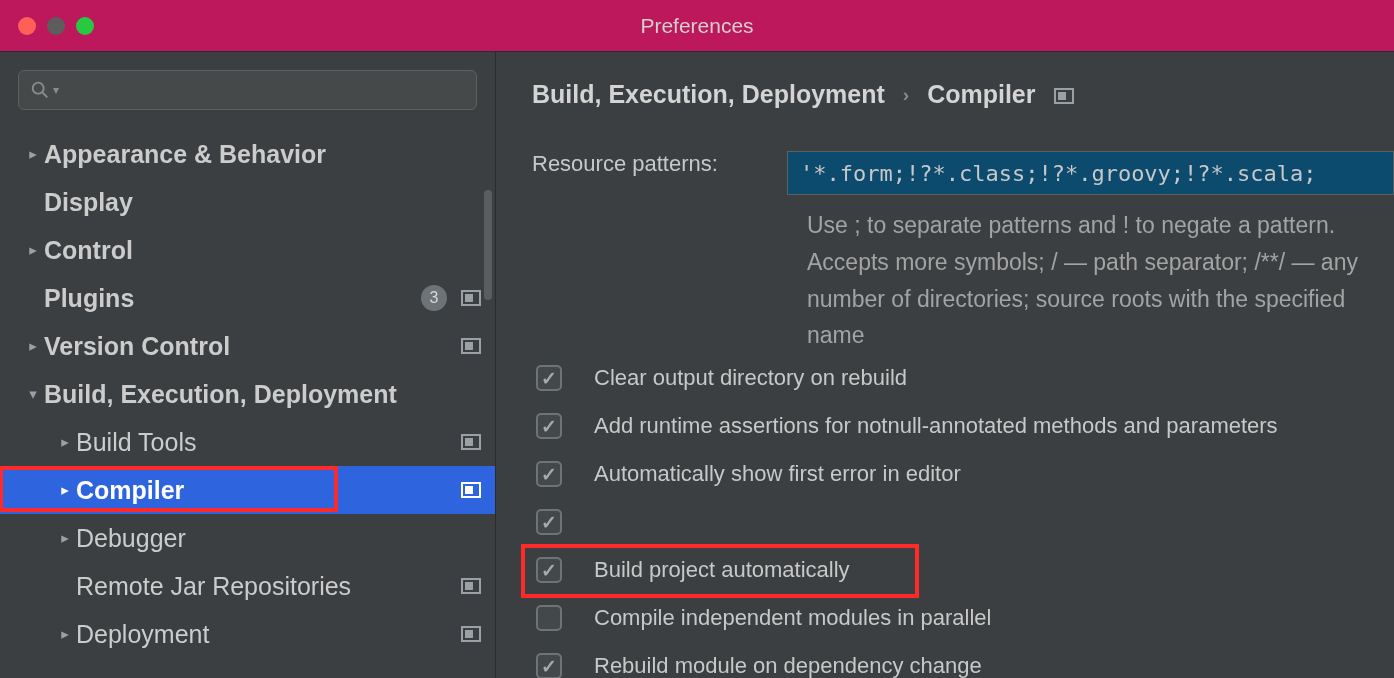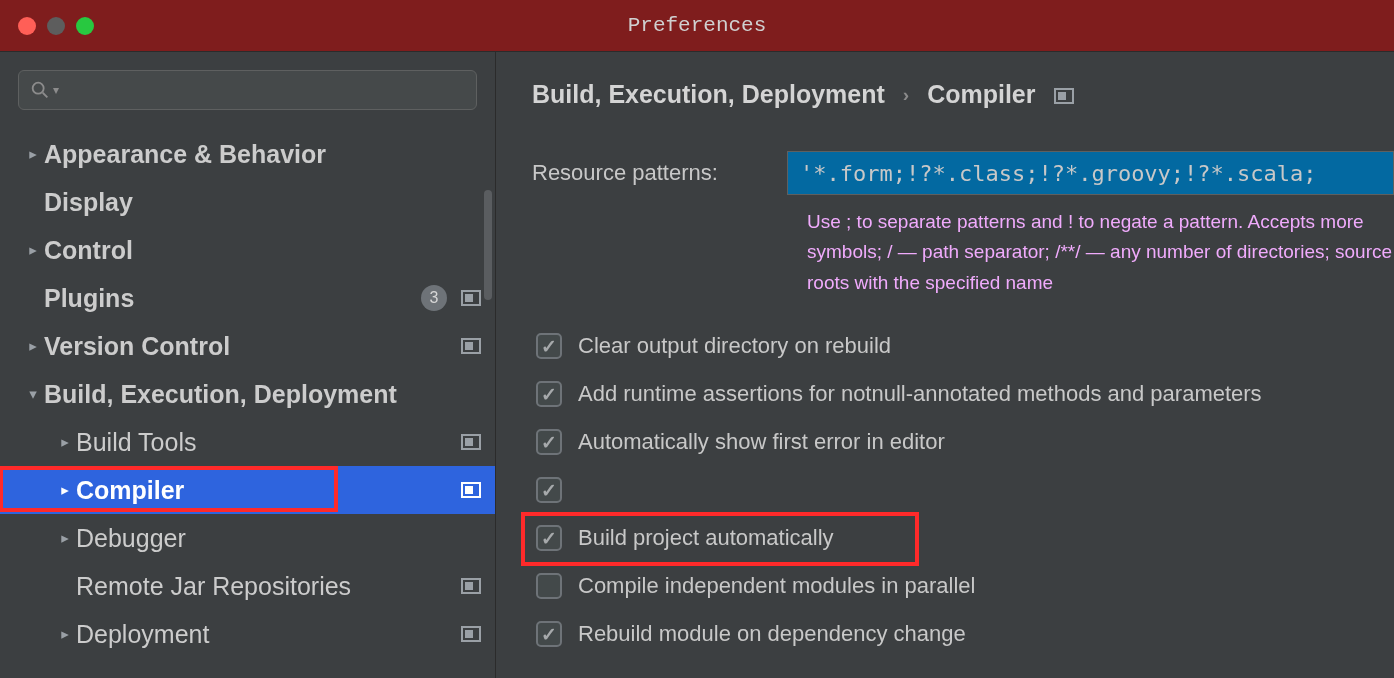--- a/index.html
+++ b/index.html
@@ -7,26 +7,25 @@
     font-family: -apple-system, BlinkMacSystemFont, "Segoe UI", sans-serif;
     background: #3c3f41;
     color: #bbbbbb;
     width: 1394px;
     height: 678px;
     overflow: hidden;
     font-size: 18px;
   }
   .titlebar {
     height: 52px;
-    background: #7f1d1d;
+    background: #be185d;
     display: flex;
     align-items: center;
     position: relative;
     border-bottom: 1px solid #2b2b2b;
-    font-family: Liberation Mono, monospace;
   }
   .traffic-lights {
     display: flex;
     gap: 11px;
     padding-left: 18px;
   }
   .tl { width: 18px; height: 18px; border-radius: 50%; }
   .tl-red { background: #ff5f57; }
   .tl-yellow { background: #5d5d5d; }
   .tl-green { background: #28c840; }
@@ -161,50 +160,49 @@
   }
   .bc-icon::before {
     content: '';
     position: absolute;
     left: 2px; top: 2px;
     width: 8px; height: 8px;
     background: #9aa0a6;
   }
   .form-row {
     display: flex;
-    align-items: center;
+    align-items: flex-start;
     margin-bottom: 12px;
   }
   .form-label {
     width: 255px;
     font-size: 22px;
     color: #c8c8c8;
   }
   .text-input {
     flex: 1;
     height: 44px;
-    background: #0369a1;
+    background: #0c4a6e;
     border: 1px solid #5e6060;
     color: #c8c8c8;
     font-family: "Menlo","Consolas",monospace;
     font-size: 22px;
     padding: 0 12px;
     outline: none;
   }
   .hint {
     margin-left: 275px;
-    font-size: 19px;
-    color: #f0abfc;
+    font-size: 23px;
+    color: #a3a3a3;
     line-height: 1.6;
-    margin-bottom: 24px;
   }
   .check-row {
     display: flex;
     align-items: center;
-    gap: 16px;
+    gap: 32px;
     padding: 11px 0 11px 4px;
     font-size: 22px;
     color: #c8c8c8;
     position: relative;
   }
   .cbox {
     width: 26px; height: 26px;
     border: 2px solid #6e7378;
     border-radius: 5px;
     background: #43494a;

